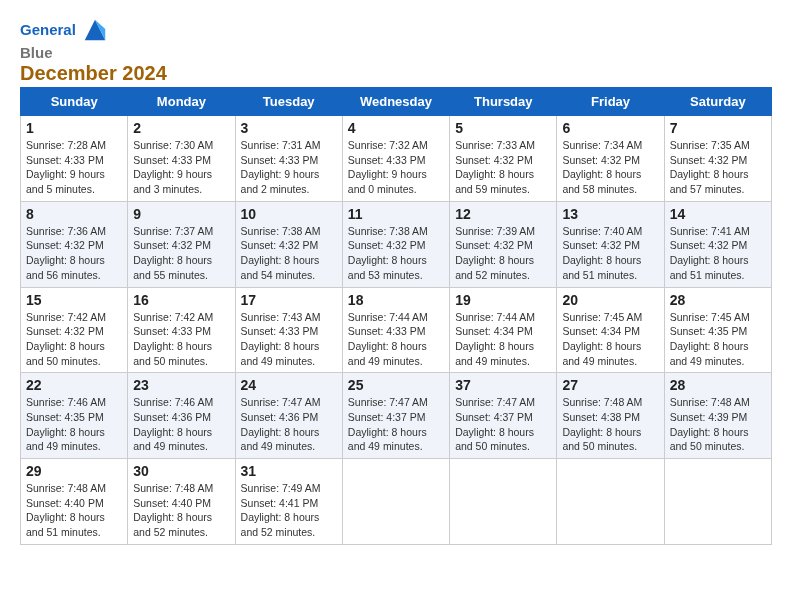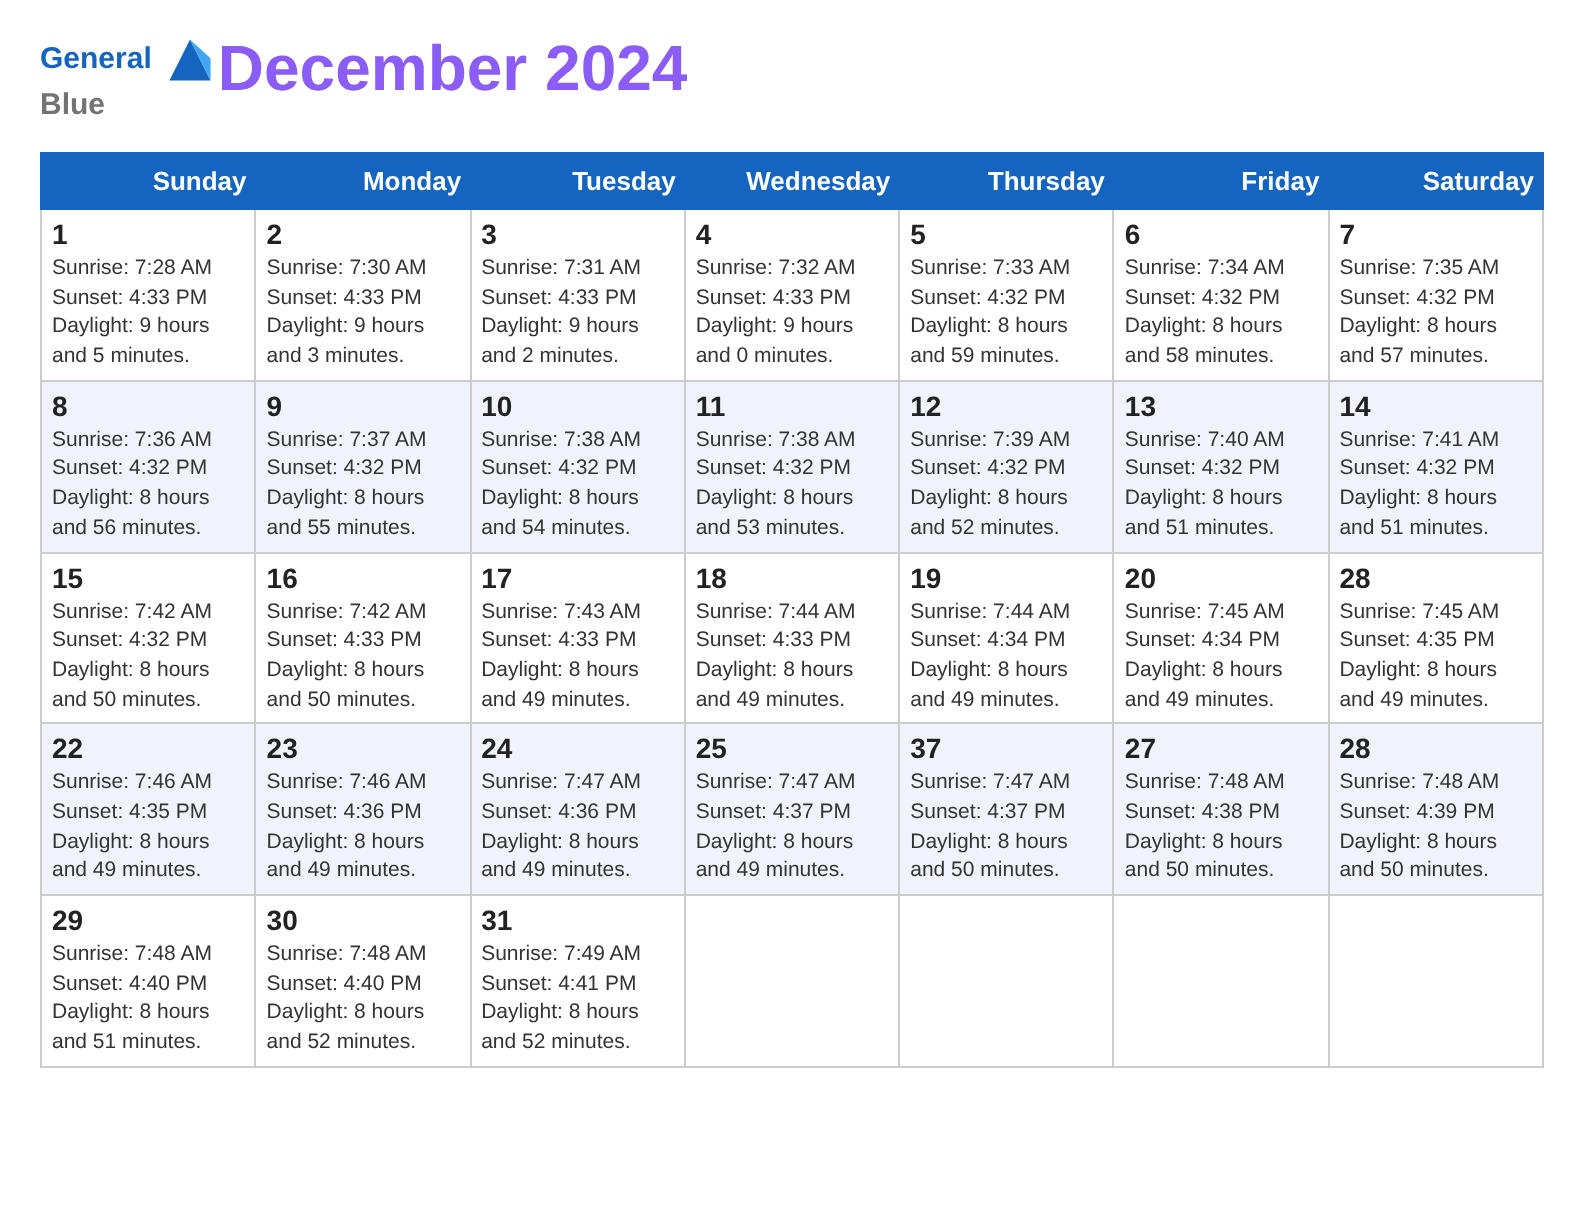--- a/index.html
+++ b/index.html
@@ -5,23 +5,24 @@
     * { box-sizing: border-box; margin: 0; padding: 0; }
     body {
       font-family: Arial, sans-serif;
       background: #fff;
       width: 792px;
       min-height: 612px;
       padding: 16px 20px;
     }
     .header-area {
       display: flex;
-      justify-content: flex-start;
+      justify-content: center;
       align-items: flex-start;
-      margin-bottom: 14px;
+      margin-bottom: 2px;
+      flex-direction: column;
     }
     .logo {
       display: flex;
       align-items: center;
       gap: 0;
     }
     .logo-text {
       font-size: 15px;
       font-weight: bold;
       color: #333;
@@ -32,41 +33,41 @@
     }
     .logo-icon {
       width: 28px;
       height: 28px;
       margin-left: 3px;
     }
     .title-block {
       text-align: right;
     }
     .main-title {
-      font-size: 32px;
-      font-weight: bold;
-      color: #8b5cf6;
+      font-size: 20px;
+      font-weight: bold;
+      color: #a16207;
     }
     .subtitle {
       font-size: 14px;
       color: #555;
     }
     .calendar {
       width: 100%;
       border-collapse: collapse;
       font-size: 11px;
     }
     .calendar thead th {
       background-color: #1565c0;
       color: #fff;
       padding: 6px 4px;
       font-size: 13px;
       font-weight: bold;
       border: 1px solid #1565c0;
-      text-align: right;
+      text-align: center;
     }
     .calendar tbody td {
       border: 1px solid #ccc;
       vertical-align: top;
       padding: 4px 5px;
       width: 14.28%;
       background: #fff;
     }
     .calendar tbody tr:nth-child(even) td {
       background: #f0f4fa;

